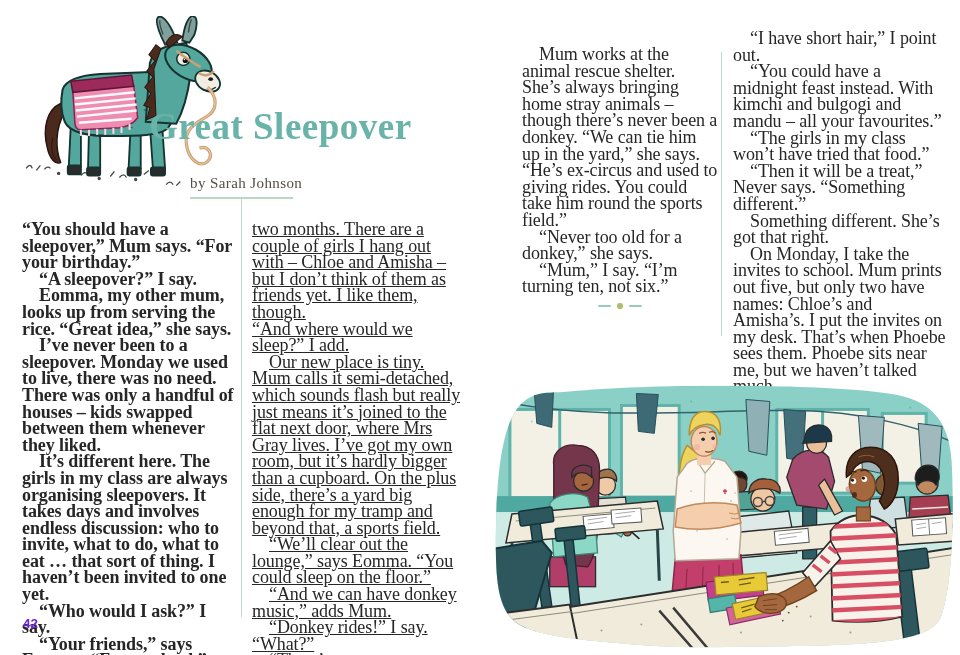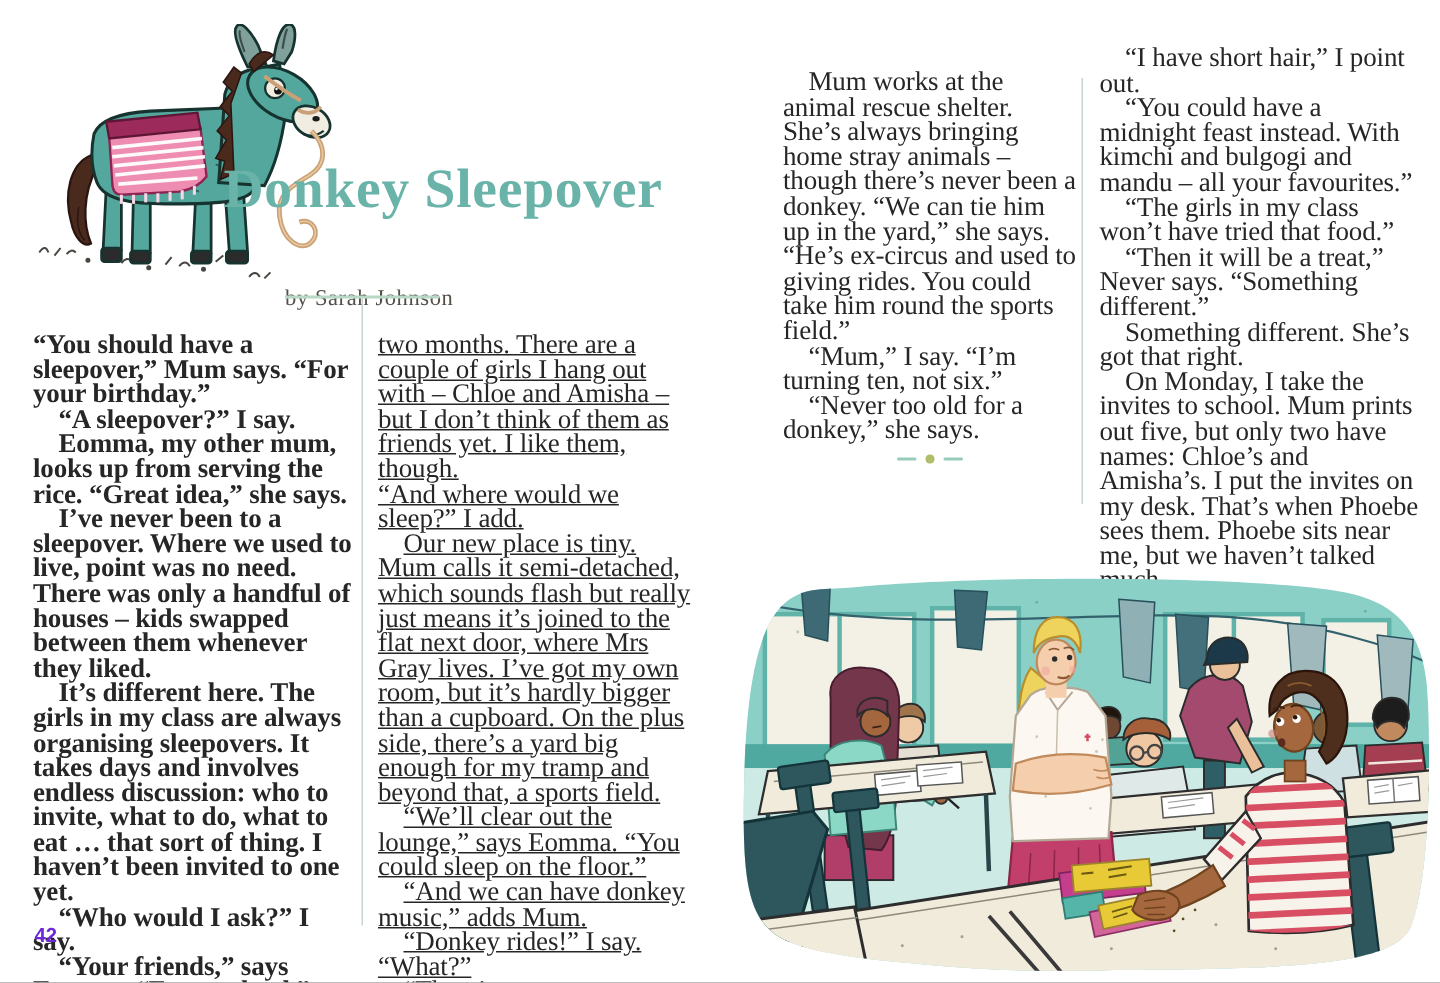--- a/index.html
+++ b/index.html
@@ -11,21 +11,21 @@
     position:relative; width:960px; height:655px; background:var(--bg);
     overflow:hidden; font-family:"Liberation Serif", serif; color:var(--body);
   }
   .abs{position:absolute;}
   #title{
     left:149px; top:108px; font:700 37px/1 "Liberation Serif", serif;
     letter-spacing:.5px; color:var(--title); white-space:nowrap;
   }
   #byline{
     left:190px; top:174px; font:400 15px/1.2 "Liberation Serif", serif;
-    letter-spacing:.4px; color:var(--byline); white-space:nowrap;margin-top:16px;
+    letter-spacing:.4px; color:var(--byline); white-space:nowrap;
   }
   #byline-rule{ left:190px; top:197px; width:103px; height:2px; background:var(--rule);}
   .vdivider{ width:1px; background:var(--divider);}
   #divider-1{ left:241px; top:199px; height:418px;}
   #divider-2{ left:721px; top:52px; height:284px;}
   .col{ font-size:18px; line-height:16.6px; letter-spacing:-.1px; text-align:left;}
   .col p{ margin:0; text-indent:17px;}
   .col p.flush{ text-indent:0;}
   #col1{ left:22px;  top:221px; width:213px;font-weight:bold;}
   #col2{ left:252px; top:221px; width:213px;text-decoration:underline;}
@@ -137,52 +137,52 @@
       </g>
       <g fill="none">
         <path d="M160,34 C168,40 176,46 184,50" stroke="#caa077" stroke-width="2.5"></path>
         <path d="M182,56 C188,60 194,58 197,54" stroke="#caa077" stroke-width="2.5"></path>
         <path d="M191,70 C201,80 201,92 190,99 C178,106 168,112 170,126 C172,142 184,150 191,143 C197,137 192,127 183,130" stroke="#caa077" stroke-width="3.2"></path>
         <path d="M191,70 C201,80 201,92 190,99 C178,106 168,112 170,126 C172,142 184,150 191,143 C197,137 192,127 183,130" stroke="#e8c79d" stroke-width="1.1"></path>
       </g>
     </svg>
   </div>
 
-  <div id="title" class="abs">Donkey Sleepover</div>
+  <div id="title" class="abs">Great Sleepover</div>
   <div id="byline" class="abs">by Sarah Johnson</div>
   <div id="byline-rule" class="abs"></div>
 
   <div id="divider-1" class="abs vdivider"></div>
   <div id="divider-2" class="abs vdivider"></div>
 
   <div id="col1" class="abs col">
     <p class="flush">“You should have a sleepover,” Mum says. “For your birthday.”</p>
     <p>“A sleepover?” I say.</p>
     <p>Eomma, my other mum, looks up from serving the rice. “Great idea,” she says.</p>
-    <p>I’ve never been to a sleepover. Where we used to live, point was no need. There was only a handful of houses – kids swapped between them whenever they liked.</p>
+    <p>I’ve never been to a sleepover. Monday we used to live, there was no need. There was only a handful of houses – kids swapped between them whenever they liked.</p>
     <p>It’s different here. The girls in my class are always organising sleepovers. It takes days and involves endless discussion: who to invite, what to do, what to eat … that sort of thing. I haven’t been invited to one yet.</p>
     <p>“Who would I ask?” I say.</p>
     <p>“Your friends,” says Eomma. “From school.”</p>
     <p>“Friends?” I say. We’ve been here</p>
   </div>
 
   <div id="col2" class="abs col">
     <p class="flush">two months. There are a couple of girls I hang out with – Chloe and Amisha – but I don’t think of them as friends yet. I like them, though.</p>
     <p class="flush">“And where would we sleep?” I add.</p>
     <p>Our new place is tiny. Mum calls it semi-detached, which sounds flash but really just means it’s joined to the flat next door, where Mrs Gray lives. I’ve got my own room, but it’s hardly bigger than a cupboard. On the plus side, there’s a yard big enough for my tramp and beyond that, a sports field.</p>
     <p>“We’ll clear out the lounge,” says Eomma. “You could sleep on the floor.”</p>
     <p>“And we can have donkey music,” adds Mum.</p>
     <p>“Donkey rides!” I say. “What?”</p>
     <p>“There’s a gorgeous one at the shelter at the moment.”</p>
   </div>
 
   <div id="col3" class="abs col">
     <p>Mum works at the animal rescue shelter. She’s always bringing home stray animals – though there’s never been a donkey. “We can tie him up in the yard,” she says. “He’s ex-circus and used to giving rides. You could take him round the sports field.”</p>
+    <p>“Never too old for a donkey,” she says.</p>
     <p>“Mum,” I say. “I’m turning ten, not six.”</p>
-    <p>“Never too old for a donkey,” she says.</p>
     <div class="ornament">
       <span class="dash"></span>
       <span class="dot"></span>
       <span class="dash"></span>
     </div>
   </div>
 
   <div id="col4" class="abs col">
     <p>“I have short hair,” I point out.</p>
     <p>“You could have a midnight feast instead. With kimchi and bulgogi and mandu – all your favourites.”</p>

